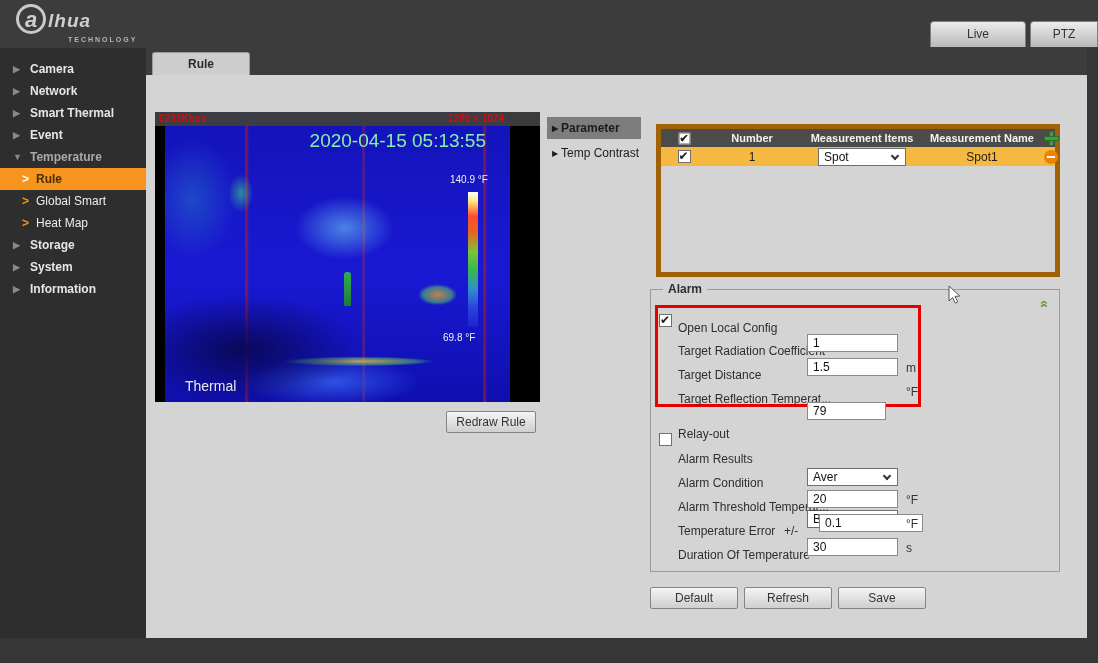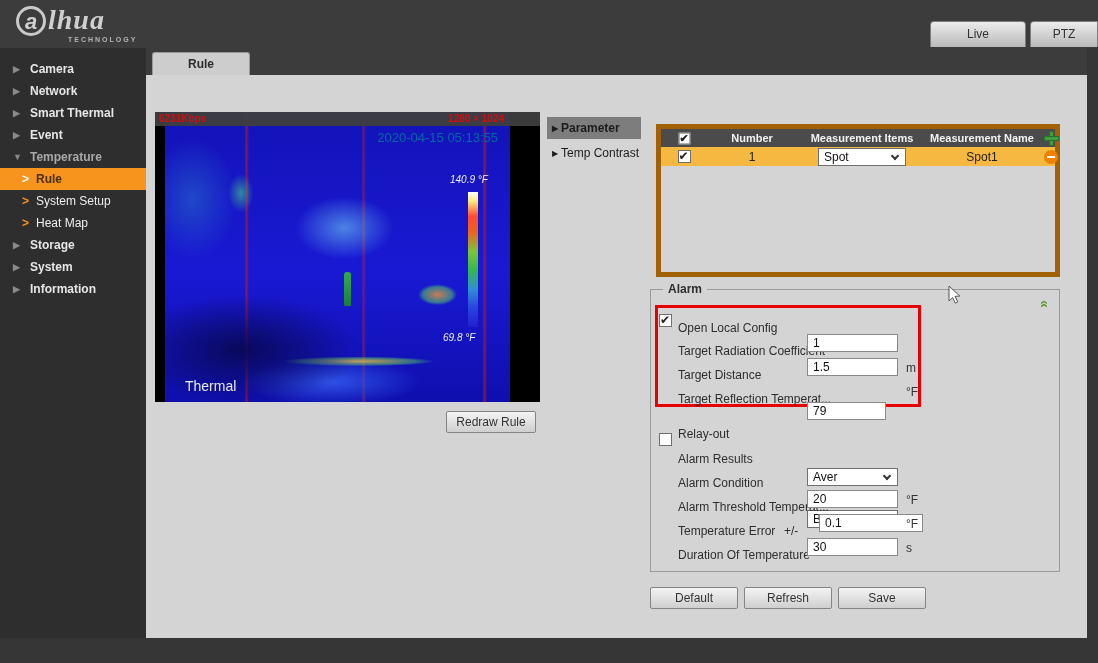--- a/index.html
+++ b/index.html
@@ -5,21 +5,21 @@
   * { margin:0; padding:0; box-sizing:border-box; }
   html,body { width:1098px; height:663px; overflow:hidden; background:#363636;
               font-family:"Liberation Sans", sans-serif; font-size:12px; color:#222; }
   .abs { position:absolute; }
 
   
   .header { position:absolute; left:0; top:0; width:1098px; height:48px; background:#3c3c3c; }
   .logo { position:absolute; left:16px; top:4px; color:#cfcfcf; font-style:italic; font-weight:bold; }
   .logo-a { display:inline-block; width:30px; height:30px; border:3px solid #c9c9c9; border-radius:50%;
             text-align:center; line-height:26px; font-size:22px; margin-right:2px; }
-  .logo-rest { font-size:28px; letter-spacing:1px;font-family:Liberation Serif, serif; }
+  .logo-rest { font-size:19px; letter-spacing:1px; }
   .logo-sub { position:absolute; left:52px; top:32px; font-size:7px; font-style:normal; letter-spacing:2px; color:#b5b5b5; }
   .top-btn { position:absolute; top:21px; height:26px; background:linear-gradient(#ececec,#b9b9b9);
              border:1px solid #7d7d7d; border-bottom:none; border-radius:4px 4px 0 0;
              font-weight:normal; color:#333; text-align:center; line-height:25px; cursor:pointer; }
 
   
   .sidebar { position:absolute; left:0; top:48px; width:146px; height:590px; background:#2e2e2e; padding-top:10px; }
   .nav-item { height:22px; line-height:22px; color:#e6e6e6; font-weight:bold; cursor:pointer; position:relative; }
   .nav-item .tri { position:absolute; left:13px; top:0; color:#8a8a8a; font-size:9px; }
   .nav-item .lbl { position:absolute; left:30px; top:0; }
@@ -50,25 +50,25 @@
       linear-gradient(90deg, transparent 23%, rgba(190,35,35,.55) 23.6%, transparent 24.4%),
       linear-gradient(90deg, transparent 57%, rgba(190,35,35,.5) 57.5%, transparent 58.3%),
       linear-gradient(90deg, transparent 92%, rgba(190,35,35,.55) 92.6%, transparent 93.4%),
       radial-gradient(ellipse 60px 80px at 8% 30%, rgba(40,120,200,.5), transparent 75%),
       linear-gradient(180deg, #1313b8, #1919d4 55%, #0f0fae);
   }
   .bottle { position:absolute; left:52%; top:55%; width:7px; height:34px; background:linear-gradient(#2fae4e,#1d7b3a);
             border-radius:3px 3px 1px 1px; }
   .osd-strip { position:absolute; left:0; top:0; width:385px; height:14px; background:rgba(62,62,62,.95); }
   .osd-red { position:absolute; top:1px; color:#cc1111; font-size:10px; font-weight:bold; }
-  .timestamp { position:absolute; right:42px; top:18px; color:#0369a1; font-size:13px; }
+  .timestamp { position:absolute; right:54px; top:18px; color:#86efac; font-size:19px; }
   .scale-bar { position:absolute; left:313px; top:80px; width:10px; height:135px;
     background:linear-gradient(180deg,#ffffff 0%, #ffe878 7%, #ff4a30 18%, #e8641e 30%, #7cc437 44%,
                #35b84e 58%, #2f8fd0 72%, #2b46e0 85%, #1f1fd0 100%); }
-  .scale-lbl { position:absolute; color:#f0f0f0; font-size:10px;font-style:italic; }
+  .scale-lbl { position:absolute; color:#f0f0f0; font-size:10px; }
   .stream-lbl { position:absolute; left:30px; top:266px; color:#eaeaea; font-size:14px; }
 
   
   .btn { background:linear-gradient(#f4f4f4,#cfcfcf); border:1px solid #858585; border-radius:2px;
          text-align:center; color:#333; cursor:pointer; }
   .checkbox { width:13px; height:13px; background:#fff; border:1px solid #6f6f6f; position:relative; cursor:pointer; }
   .checkbox.on::after { content:"✔"; position:absolute; left:0px; top:-2px; font-size:12px; color:#222; }
   .field-input { background:#fff; border:1px solid #8a8a8a; height:18px; line-height:16px; padding-left:5px; color:#111; }
   .fake-select { background:#fff; border:1px solid #6f6f6f; height:18px; line-height:16px; padding-left:5px;
                  color:#111; position:relative; cursor:pointer; }
@@ -135,21 +135,21 @@
   <div class="nav-item dim">
     <span class="tri">▼</span>
     <span class="lbl">Temperature</span>
   </div>
   <div class="sub-item active">
     <span class="chv">&gt;</span>
     <span class="lbl">Rule</span>
   </div>
   <div class="sub-item">
     <span class="chv">&gt;</span>
-    <span class="lbl">System Setup</span>
+    <span class="lbl">Global Smart</span>
   </div>
   <div class="sub-item">
     <span class="chv">&gt;</span>
     <span class="lbl">Heat Map</span>
   </div>
   <div class="nav-item">
     <span class="tri">▶</span>
     <span class="lbl">Storage</span>
   </div>
   <div class="nav-item">

